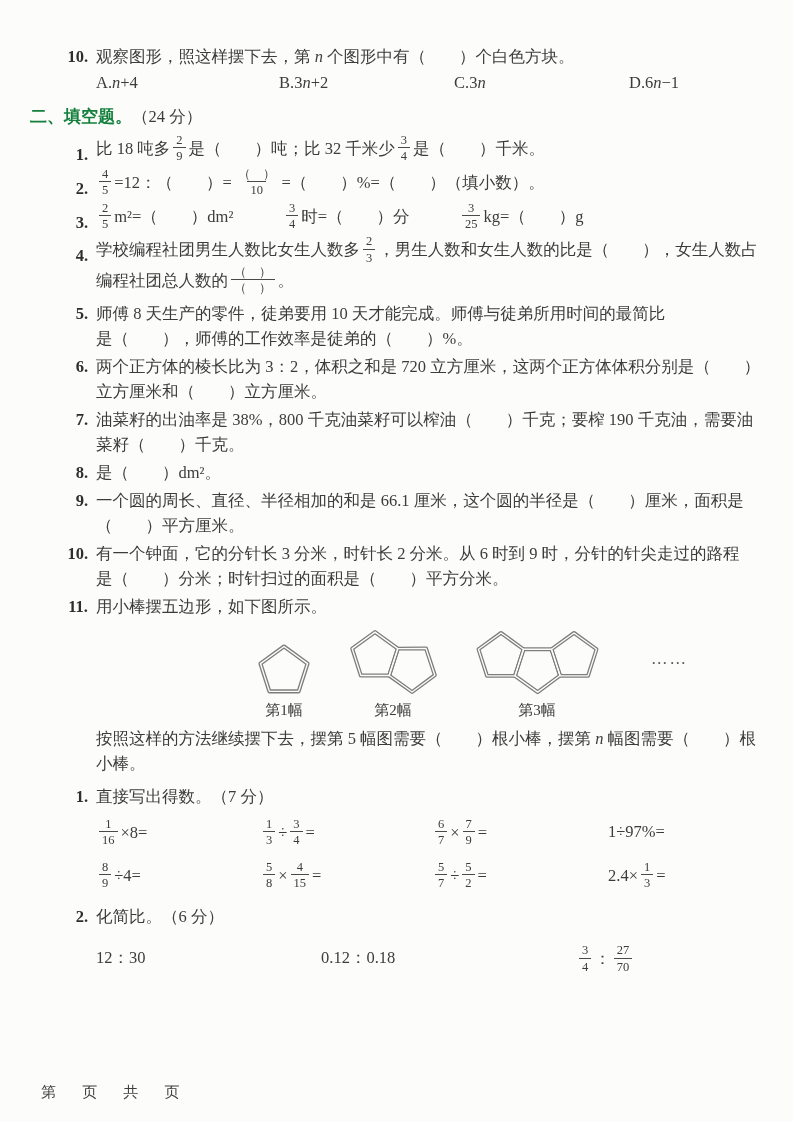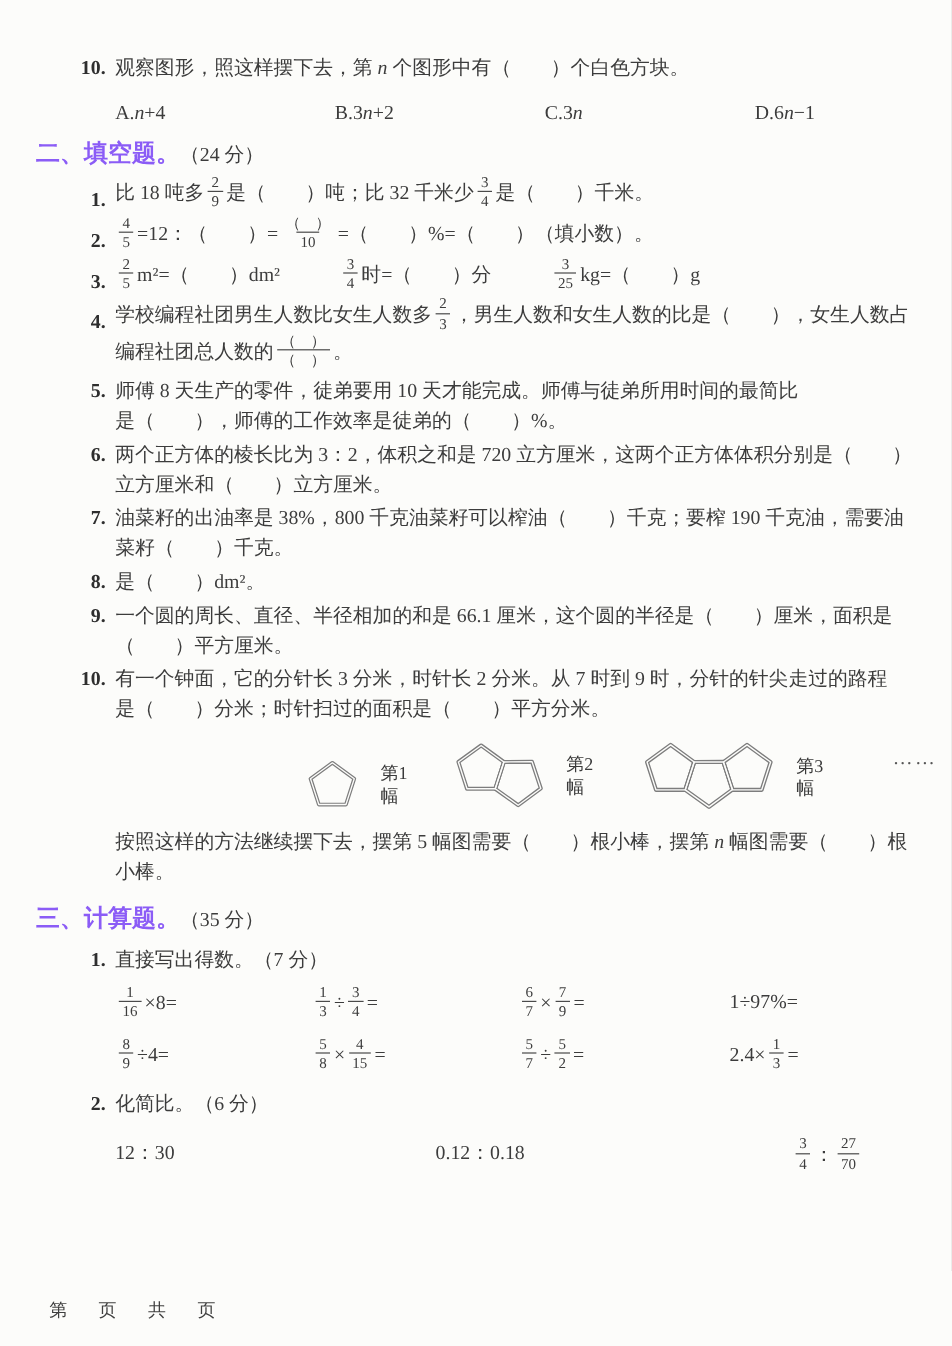--- a/index.html
+++ b/index.html
@@ -10,38 +10,38 @@
     font-size:16.5px;
     padding:44px 28px 14px 30px;
     display:flex;flex-direction:column;
     overflow:hidden;margin:0 auto;position:relative;
   }
   .line{line-height:25px;}
   .item{position:relative;padding-left:66px;margin-bottom:3px;}
   .qnum{position:absolute;left:0;top:0;width:58px;text-align:right;font-weight:bold;color:#2e2e2e;line-height:25px;}
   .item.has-frac > .qnum{top:7px;}
   .sec-title{margin:8px 0 5px 0;line-height:26px;}
-  .sec-title b{font-weight:bold;color:#8b5cf6;font-size:20px;}
+  .sec-title b{font-weight:bold;color:#15803d;font-size:17px;}
   .sub-title{margin:2px 0 2px 0;}
-  .options{display:grid;grid-template-columns:183px 175px 175px 1fr;margin-top:15px;}
+  .options{display:grid;grid-template-columns:183px 175px 175px 1fr;margin-top:4px;}
   .frac{display:inline-flex;flex-direction:column;align-items:center;vertical-align:middle;
         margin:0 3px;font-size:12.5px;line-height:1.15;position:relative;top:-2px;}
   .frac .num{padding:0 3px;}
   .frac .den{border-top:1px solid #4a4a4a;padding:1px 3px 0 3px;}
   i{font-style:italic;}
   .figures{display:flex;align-items:flex-end;padding-left:223px;margin:4px 0 6px 0;}
-  .fig{display:flex;flex-direction:row;align-items:center;margin-right:30px;gap:16px;}
+  .fig{display:flex;flex-direction:column;align-items:center;margin-right:30px;}
   .fig-label{font-size:15px;margin-top:2px;color:#3a3a3a;}
   .fig-ellipsis{align-self:center;margin:0 0 28px 18px;letter-spacing:2px;color:#555;}
   .stick{fill:none;stroke:#7d7d7d;stroke-width:4.6;stroke-linejoin:round;}
   .stick-in{fill:none;stroke:#fcfcfa;stroke-width:1.6;stroke-linejoin:round;}
   .calc-grid{display:grid;grid-template-columns:164px 172px 176px 1fr;padding-left:66px;
              row-gap:12px;margin:8px 0 10px 0;}
   .calc-cell{line-height:25px;}
-  .simp-grid{display:grid;grid-template-columns:225px 255px 1fr;padding-left:66px;margin:14px 0 0 0;gap:42px;}
+  .simp-grid{display:grid;grid-template-columns:225px 255px 1fr;padding-left:66px;margin:14px 0 0 0;}
   .footer{margin-top:auto;
           font-family:"Liberation Sans","DejaVu Sans",sans-serif;
           font-size:15px;letter-spacing:11px;text-indent:11px;color:#3f3f3f;padding-bottom:6px;}
 </style>
 </head>
 <body>
 
 <div class="page">
 
   <div class="item">
@@ -123,22 +123,26 @@
         <b class="qnum">8.</b>
         <div class="line">是（　　）dm²。</div>
       </div>
       <div class="item">
         <b class="qnum">9.</b>
         <div class="line">一个圆的周长、直径、半径相加的和是 66.1 厘米，这个圆的半径是（　　）厘米，面积是</div>
         <div class="line">（　　）平方厘米。</div>
       </div>
       <div class="item">
         <b class="qnum">10.</b>
-        <div class="line">有一个钟面，它的分针长 3 分米，时针长 2 分米。从 7 时到 9 时，分针的针尖走过的路程</div>
+        <div class="line">有一个钟面，它的分针长 3 分米，时针长 2 分米。从 6 时到 9 时，分针的针尖走过的路程</div>
         <div class="line">是（　　）分米；时针扫过的面积是（　　）平方分米。</div>
+      </div>
+      <div class="item">
+        <b class="qnum">11.</b>
+        <div class="line">用小棒摆五边形，如下图所示。</div>
       </div>
     </div>
 
   <div class="figures">
     <div class="fig">
       <svg width="62" height="59" viewBox="0 0 70 66">
         <polygon class="stick" points="35,7 8.4,26.3 18.5,57.7 51.5,57.7 61.6,26.3"></polygon>
         <polygon class="stick-in" points="35,7 8.4,26.3 18.5,57.7 51.5,57.7 61.6,26.3"></polygon>
       </svg>
       <div class="fig-label">第1幅</div>
@@ -164,23 +168,20 @@
       <div class="fig-label">第3幅</div>
     </div>
     <div class="fig-ellipsis">……</div>
   </div>
 
   <div class="item" style="margin-bottom:6px;">
     <div class="line">按照这样的方法继续摆下去，摆第 5 幅图需要（　　）根小棒，摆第 <i>n</i> 幅图需要（　　）根</div>
     <div class="line">小棒。</div>
   </div>
 
-  <div class="sec-title">
-    <b>三、计算题。</b><span>（35 分）</span>
-  </div>
 
   <div class="item sub-title">
     <b class="qnum">1.</b>
     <div class="line">直接写出得数。（7 分）</div>
   </div>
   <div class="calc-grid" id="calc-grid">
       <div class="calc-cell"><span class="frac">
           <span class="num">1</span>
           <span class="den">16</span>
         </span>×8=</div>

